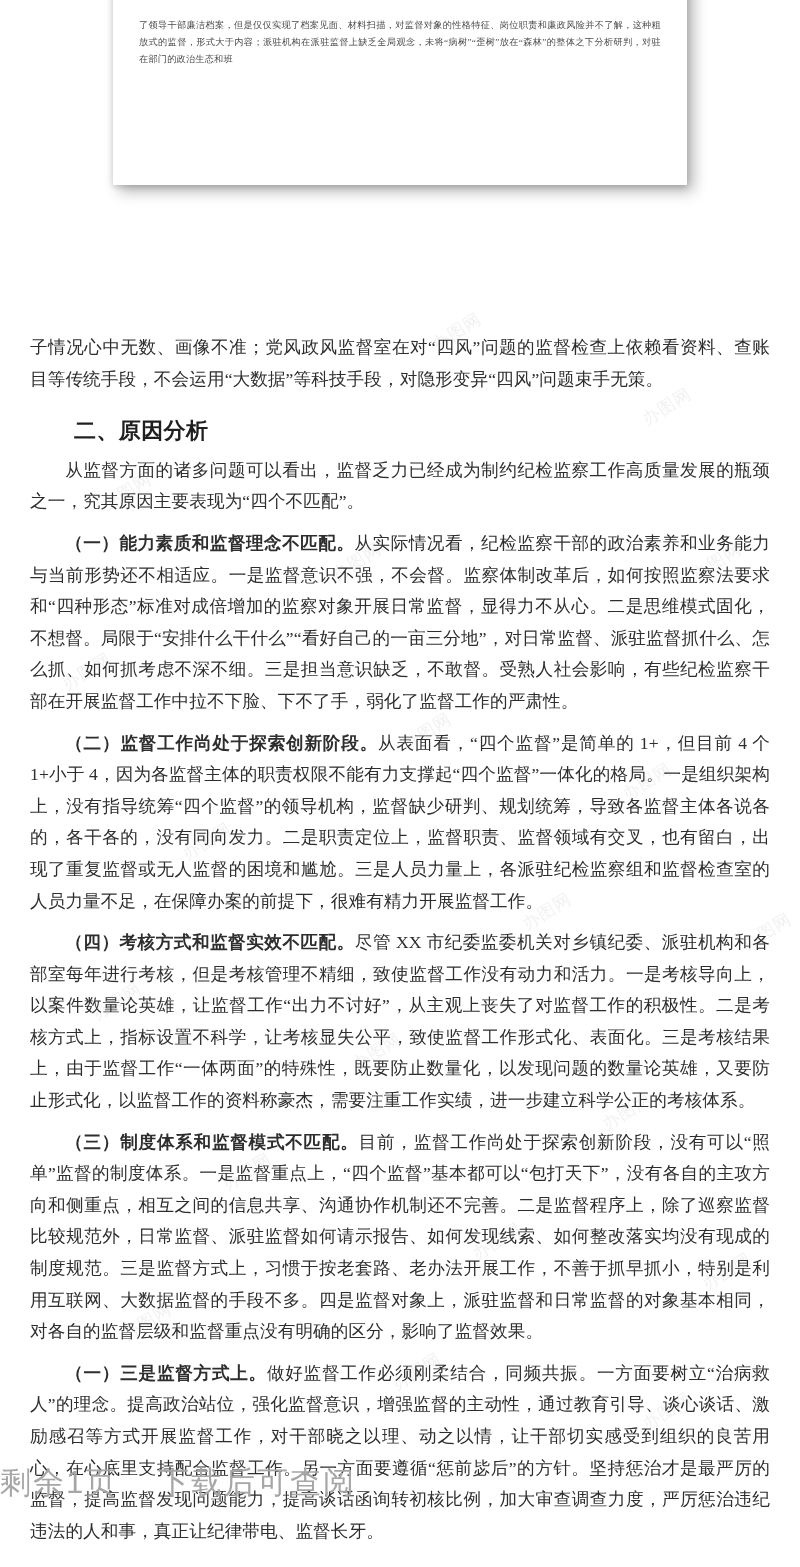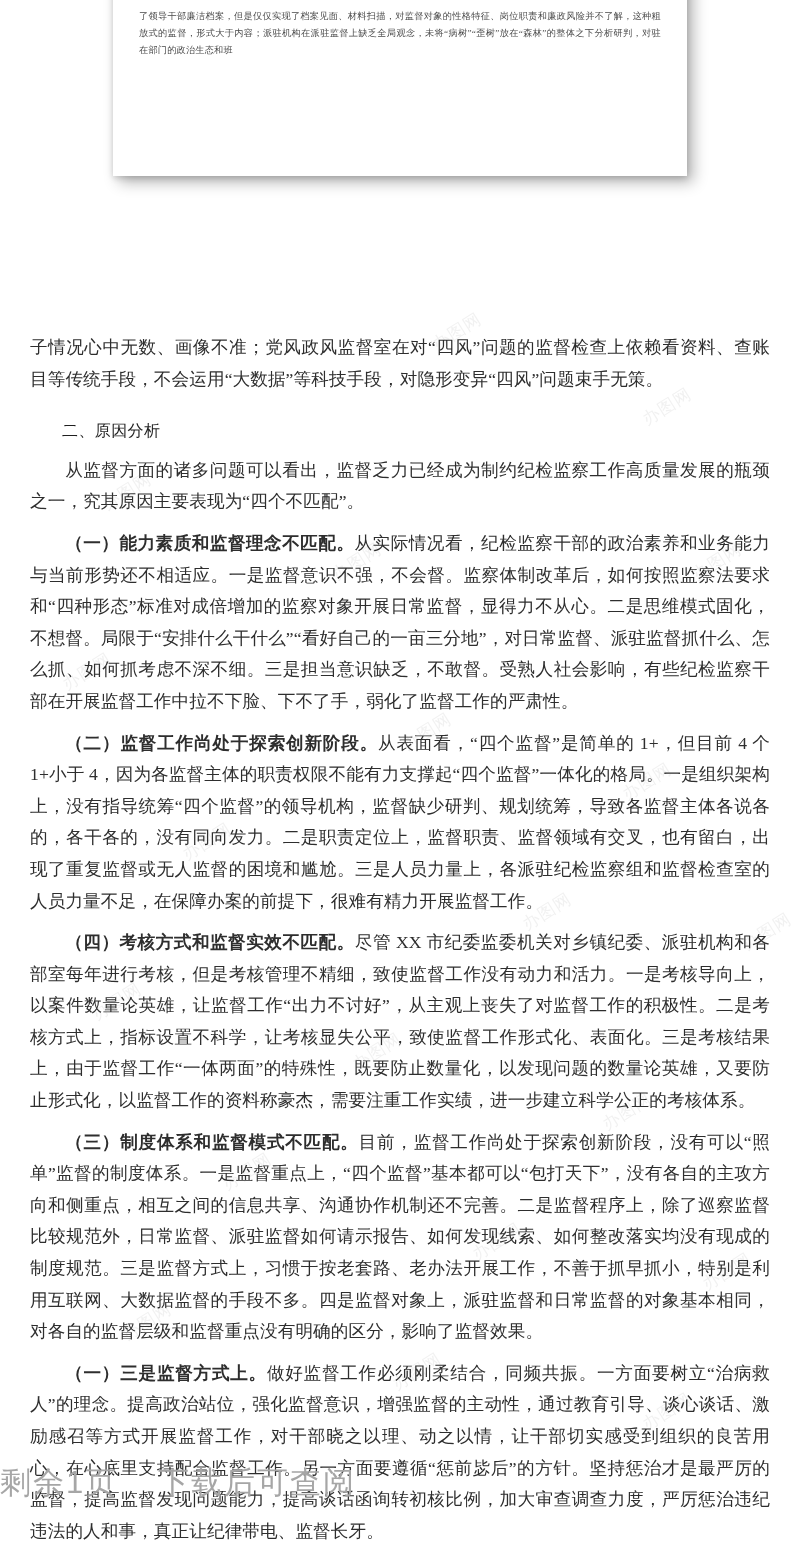--- a/index.html
+++ b/index.html
@@ -15,21 +15,21 @@
     overflow: hidden;
     font-family: "Liberation Serif", "DejaVu Serif", serif;
     color: #2b2b2b;
     -webkit-font-smoothing: antialiased;
   }
 
   
   .page-card-wrap {
     position: absolute;
     left: 0;
-    top: 8px;
+    top: 17px;
     width: 800px;
     height: 176px;
   }
   .page-card {
     position: absolute;
     left: 113px;
     top: -96px;
     width: 574px;
     height: 264px;
     background: #ffffff;
@@ -67,23 +67,23 @@
     text-justify: inter-ideograph;
     color: #2e2e2e;
     letter-spacing: .1px;
   }
   .doc p.continued { text-indent: 0; }
   .doc p.indent { text-indent: 2em; }
   .doc p.spaced { margin-top: 10px; }
 
   h2.section-title {
     margin: 20px 0 8px 0;
-    font-size: 16px;
+    font-size: 22px;
     line-height: 31.6px;
-    font-weight: normal;
+    font-weight: bold;
     text-indent: 2em;
     color: #1f1f1f;
     letter-spacing: .4px;
   }
   .lead { font-weight: bold; }
 
   
   .watermark-layer {
     position: absolute;
     left: 0; top: 300px;

